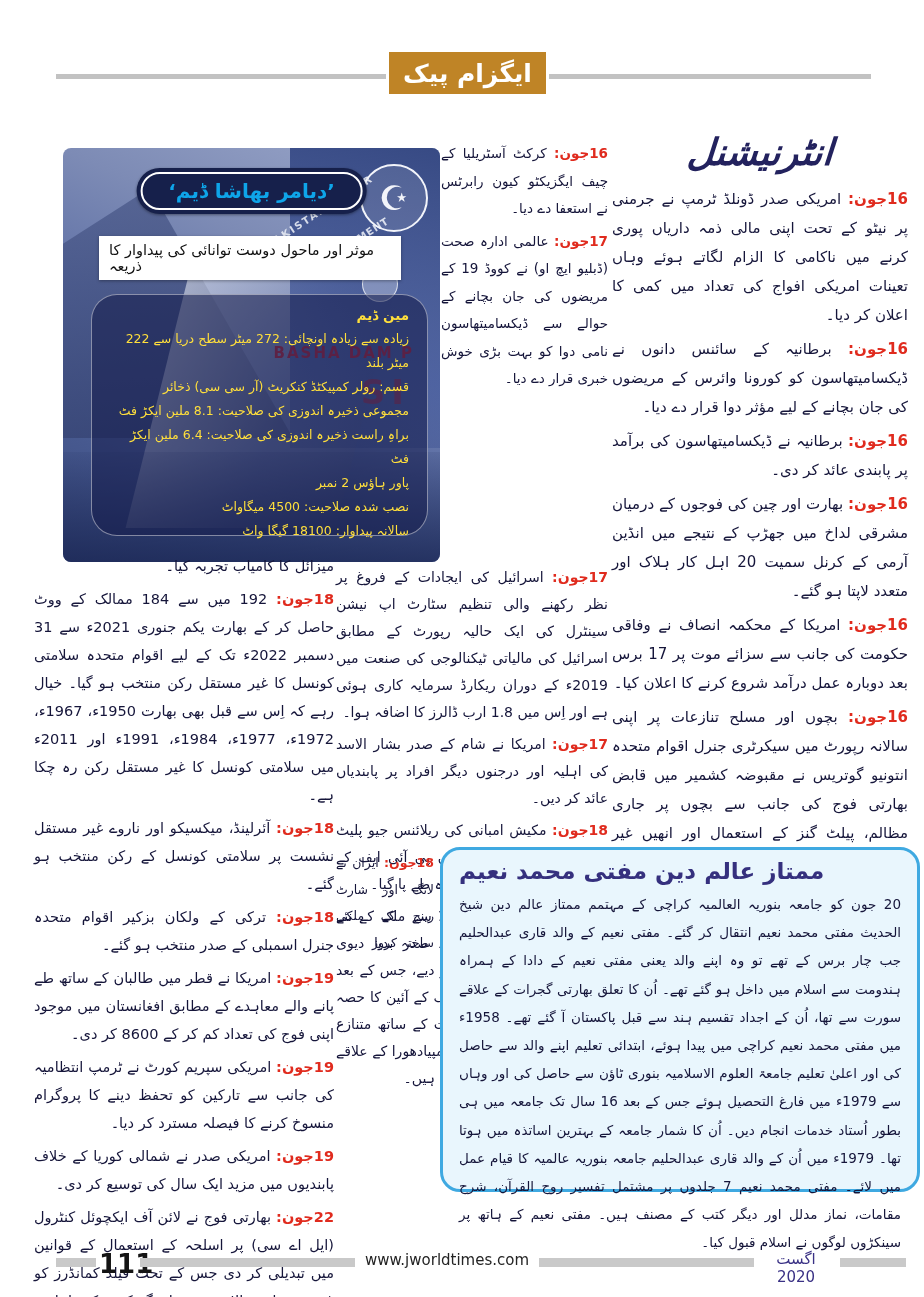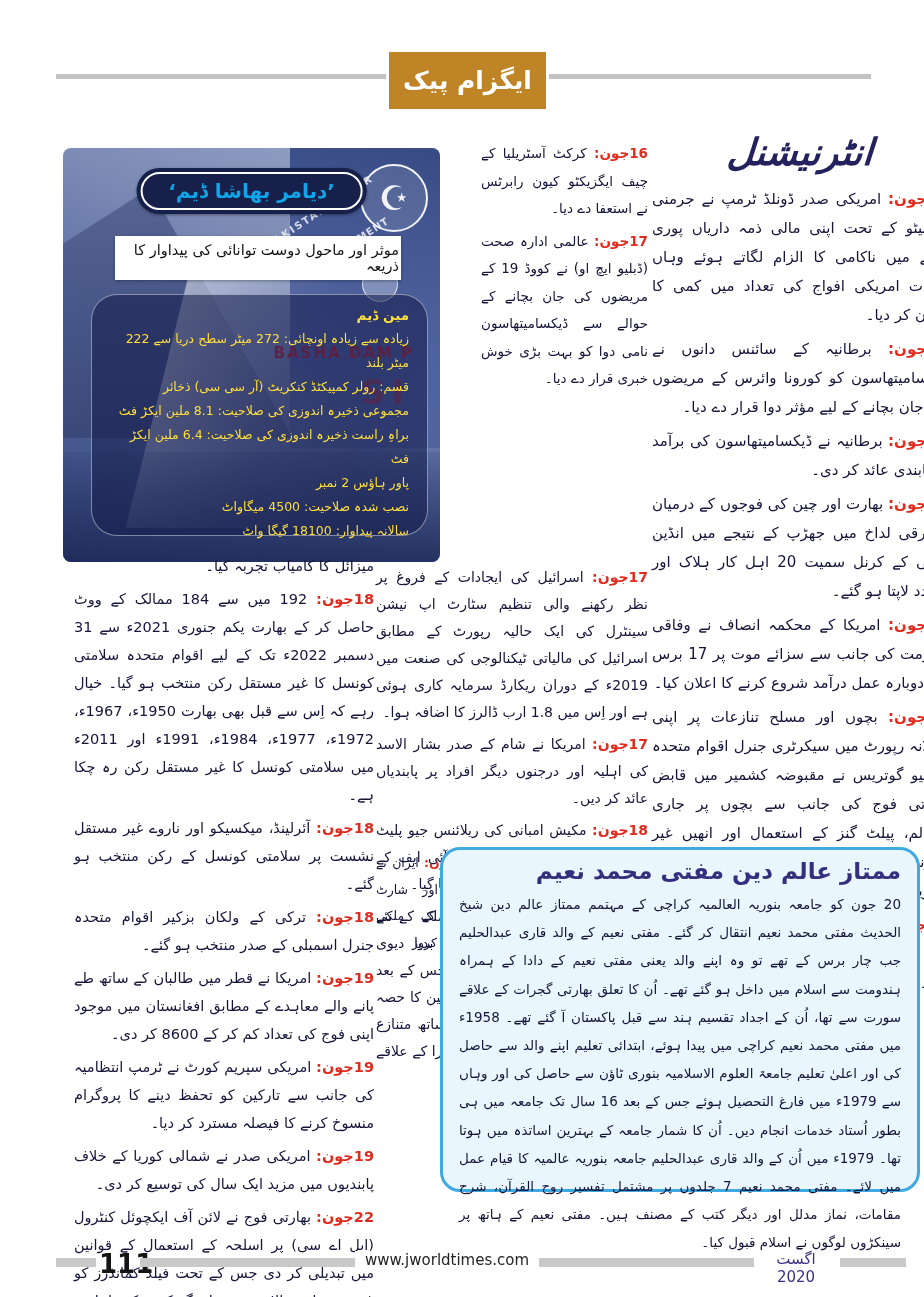--- a/index.html
+++ b/index.html
@@ -7,27 +7,27 @@
     position:relative; width:924px; height:1297px; background:#ffffff;
     font-family:"DejaVu Sans", sans-serif; overflow:hidden;
   }
   .urdu { direction:rtl; text-align:justify; color:#15153a; }
 
   
   .hrule { position:absolute; height:5px; background:#c2c2c2; top:74px; }
   .hrule.left  { left:56px;  width:330px; }
   .hrule.right { left:549px; width:322px; }
   .badge {
-    position:absolute; left:389px; top:52px; width:157px; height:57px;
+    position:absolute; left:389px; top:52px; width:157px; height:42px;
     background:#bf8426; color:#ffffff; display:flex; align-items:center; justify-content:center;
     font-size:25px; font-weight:bold; direction:rtl;
   }
 
   
-  .col { position:absolute;margin-left:40px; }
+  .col { position:absolute; }
   .col-right { left:612px; top:138px; width:296px; font-size:15px; line-height:29px; }
   .col-midA  { left:441px; top:140px; width:167px; font-size:13.5px; line-height:27.5px; }
   .col-midB  { left:336px; top:564px; width:272px; font-size:14px;   line-height:27px; }
   .col-midC  { left:336px; top:850px; width:98px;  font-size:12.5px; line-height:26.5px; }
   .col-left  { left:34px;  top:552px; width:300px; font-size:14.5px; line-height:28px; }
 
   .section-title {
     text-align:center; color:#23225e; font-size:37px; font-weight:bold; font-style:italic;
     margin:0 0 18px 0; direction:rtl; transform:skewX(-4deg);
   }
@@ -58,31 +58,31 @@
   .wapda-logo { position:absolute; right:12px; top:16px; width:64px; height:64px;
     border:2px solid #f2f4fa; border-radius:50%; display:flex; align-items:center; justify-content:center;
     color:#f2f4fa; font-size:34px; background:rgba(255,255,255,.12); }
   .mini-logo { position:absolute; right:42px; top:118px; width:34px; height:34px; border-radius:50%;
     background:rgba(235,240,255,.35); border:1px solid rgba(255,255,255,.7); }
   .dam-pill { position:absolute; left:50%; transform:translateX(-50%); top:20px;
     background:#16204b; border-radius:26px; padding:4px; box-shadow:0 1px 3px rgba(0,0,0,.4); }
   .dam-pill-inner { border:2px solid #ffffff; border-radius:22px; padding:5px 26px;
     color:#0ea5e9; font-size:20px; font-weight:bold; direction:rtl; white-space:nowrap; }
   .dam-strip { position:absolute; left:36px; top:88px; width:282px; background:#ffffff;
-    padding:6px 2px; color:#101010; font-size:14.5px; text-align:right; direction:rtl;
-    box-shadow:0 1px 3px rgba(0,0,0,.35);margin-left:16px; }
+    padding:6px 10px; color:#101010; font-size:14.5px; text-align:left; direction:rtl;
+    box-shadow:0 1px 3px rgba(0,0,0,.35); }
   .dam-panel { position:absolute; left:28px; right:12px; top:146px; bottom:26px;
     background:rgba(22,30,78,.58); border:1px solid rgba(255,255,255,.45); border-radius:26px;
     padding:8px 18px; color:#ffdf3c; font-size:12.5px; line-height:24px; direction:rtl; text-align:right; }
   .dam-panel .fact-head { font-weight:bold; font-size:13.5px; }
 
   
   .obit { position:absolute; left:440px; top:847px; width:480px; height:345px; box-sizing:border-box;
     background:#e9f6fd; border:3px solid #3fa9e1; border-radius:20px; padding:6px 16px 8px; }
-  .obit-title { text-align:right; color:#35307e; font-size:23px; font-weight:bold;
+  .obit-title { text-align:left; color:#35307e; font-size:23px; font-weight:bold;
     direction:rtl; margin:2px 0 6px; }
   .obit-body { font-size:13.5px; line-height:28.2px; }
 
   
   .footer { position:absolute; left:0; top:1248px; width:924px; height:30px; }
   .fbar { position:absolute; top:10px; height:9px; background:#c9c9c9; }
   .fbar.b1 { left:56px;  width:40px; }
   .fbar.b2 { left:140px; width:614px; }
   .fbar.b3 { left:840px; width:66px; }
   .fpage { position:absolute; left:99px; top:1px; font-size:26px; font-weight:bold; color:#141414; }

